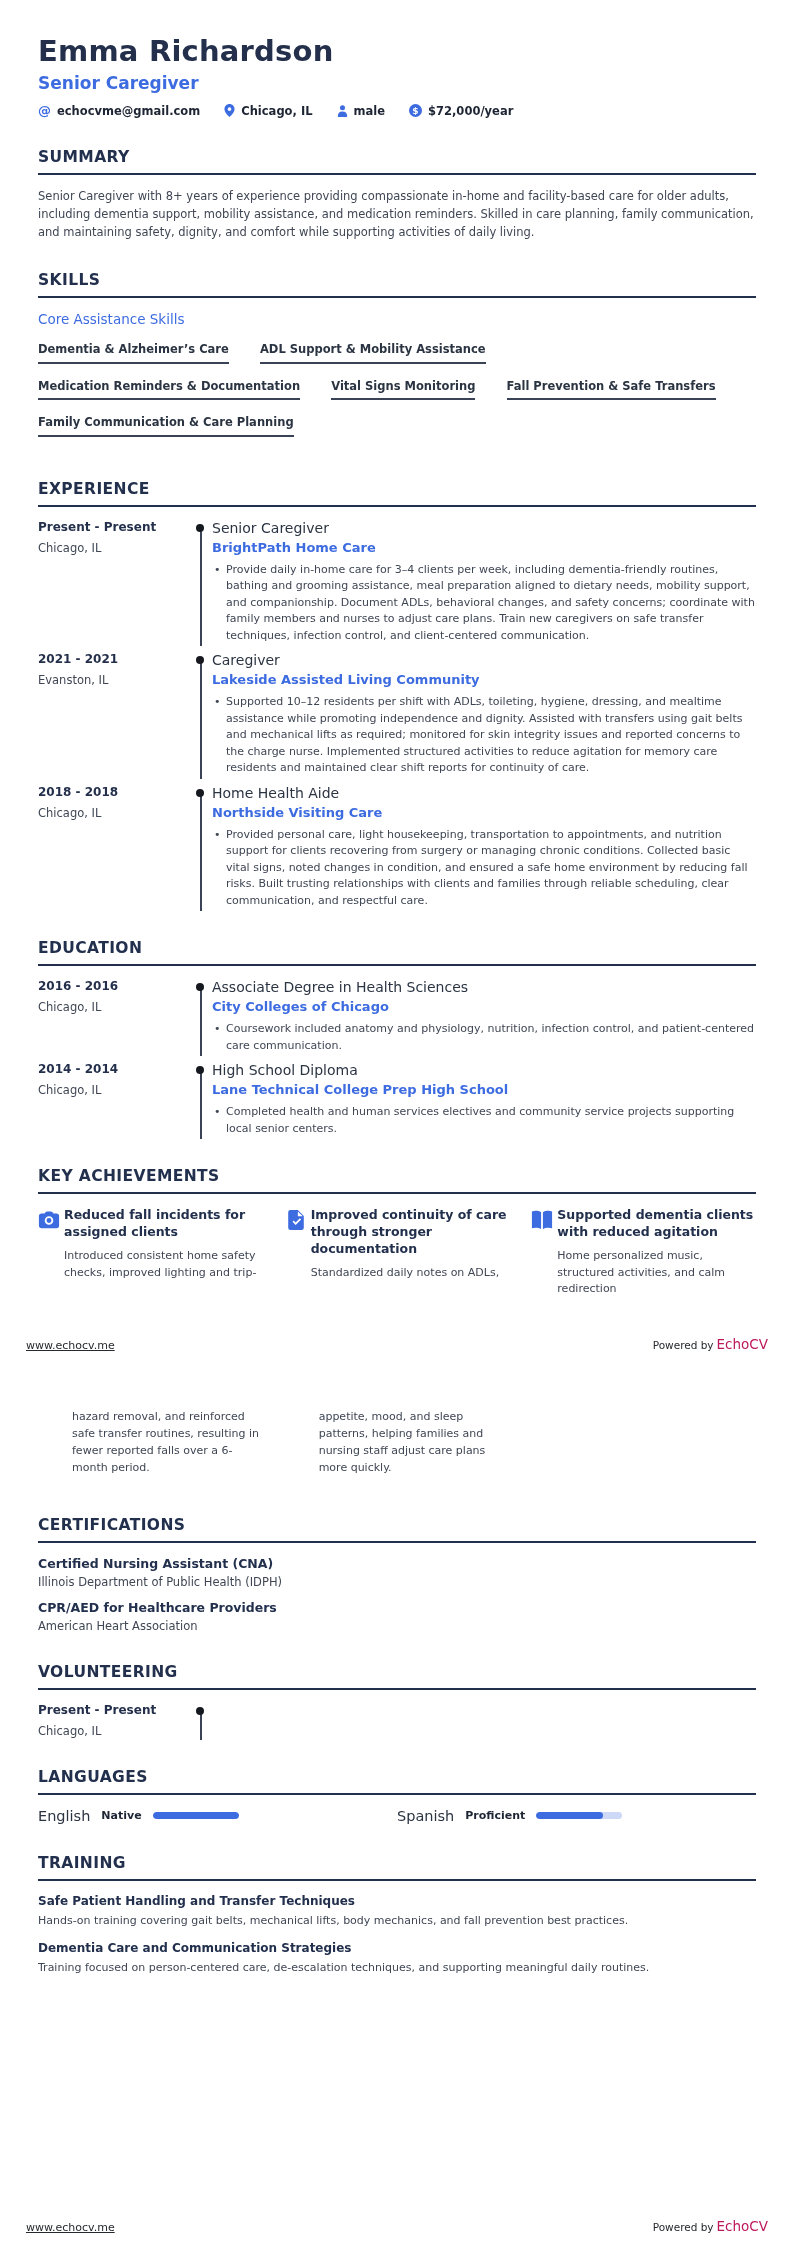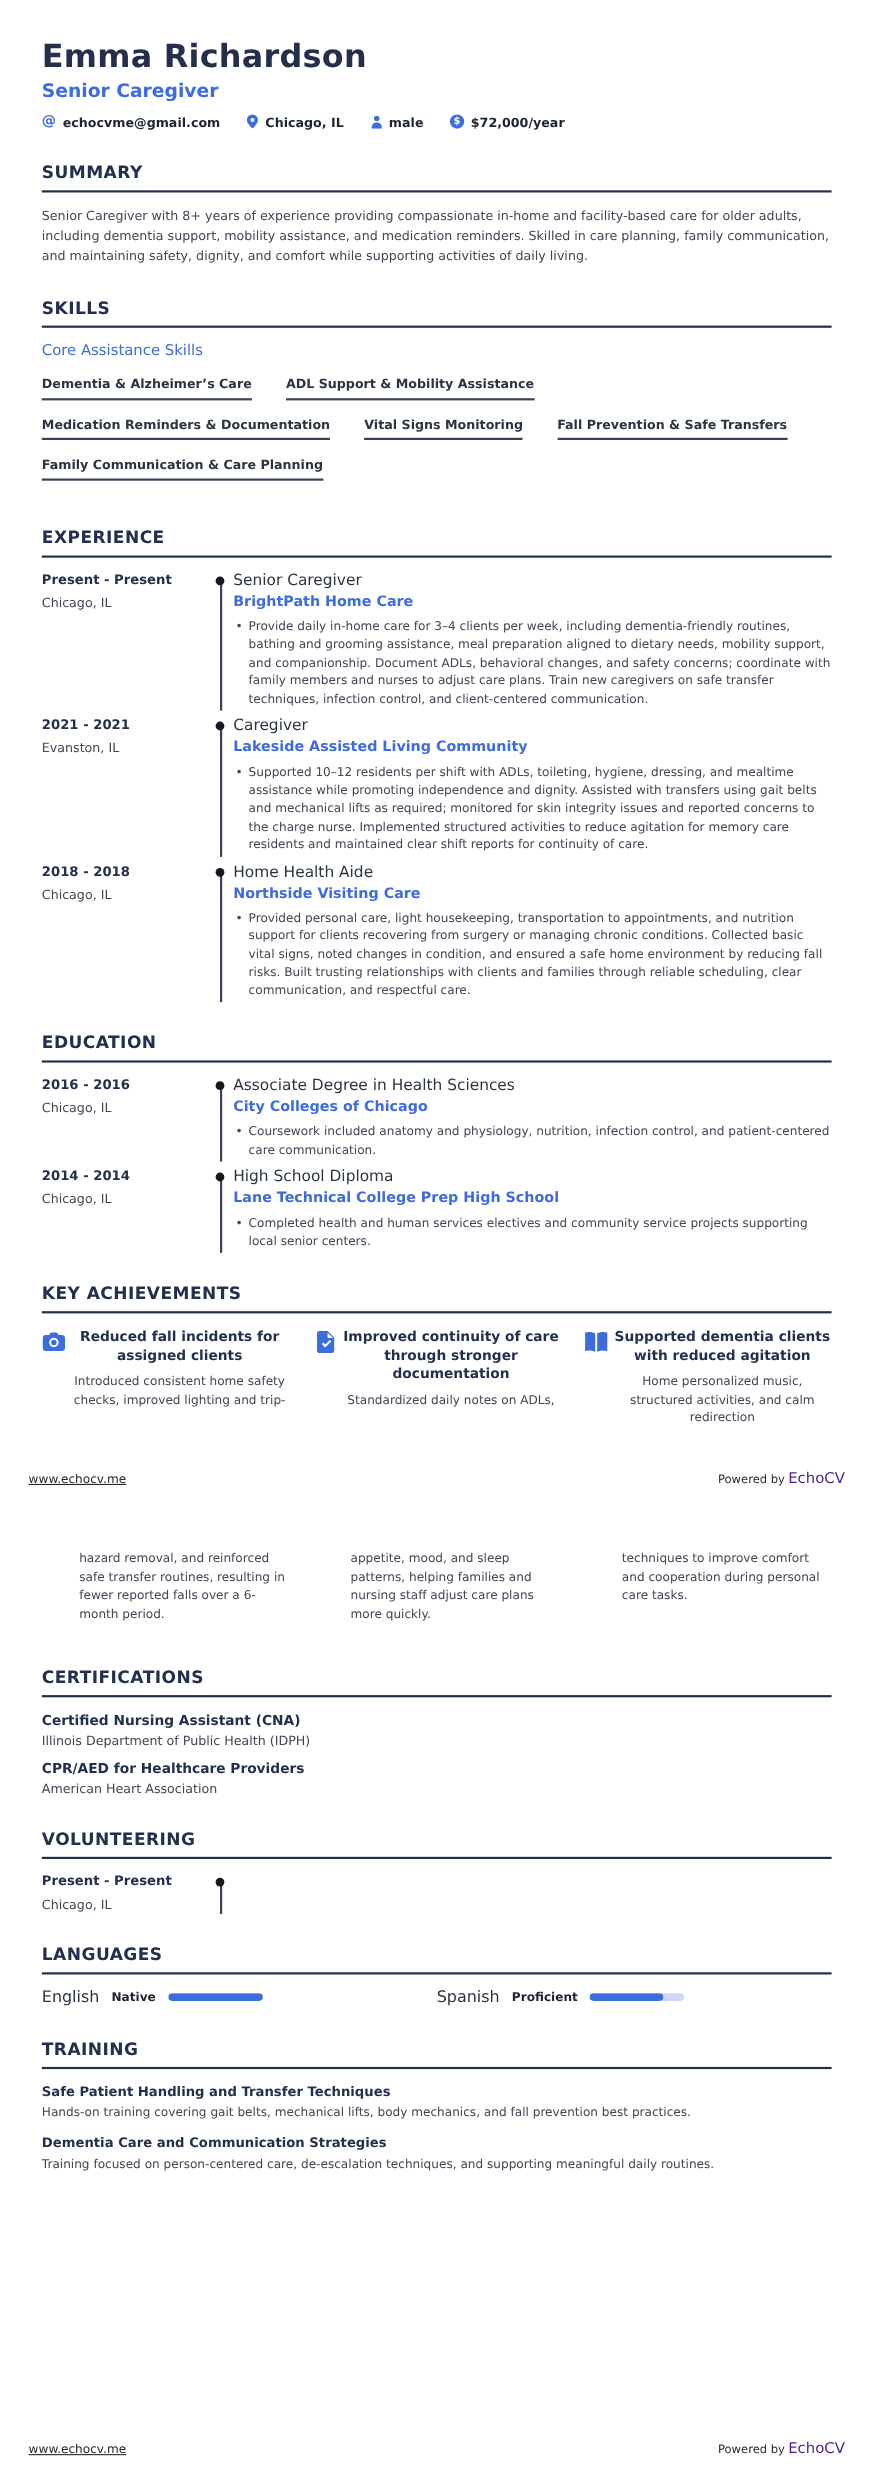--- a/index.html
+++ b/index.html
@@ -45,36 +45,36 @@
     margin-left:-4px; border-radius:50%; background:#15181f; }
   .e-role { font-size:14px; color:#2b3442; }
   .e-company { font-size:13px; font-weight:bold; color:#3d6be0; margin:4px 0 7px; }
   .e-bullets { margin:0; padding:0; list-style:none; }
   .e-bullets li { position:relative; padding-left:14px; font-size:11px; color:#3f4654;
     line-height:1.5; }
   .e-bullets li::before { content:"•"; position:absolute; left:2px; top:0; }
 
   
   .ach-grid { display:grid; grid-template-columns:repeat(3,1fr); gap:22px; }
-  .ach-item { display:flex; gap:4px; align-items:flex-start;text-align:center; }
+  .ach-item { display:flex; gap:4px; align-items:flex-start; }
   .ach-icon { flex:none; width:22px; height:22px; margin-top:2px; }
   .ach-icon svg { width:22px; height:22px; fill:#3d6be0; }
   .ach-title { font-size:12.5px; font-weight:bold; color:#22304d; line-height:1.35;
     margin-bottom:7px; }
   .ach-desc { font-size:11px; color:#3f4654; line-height:1.5; }
   .ach-cont-grid { display:grid; grid-template-columns:repeat(3,1fr); gap:22px;
     margin-top:46px; }
   .ach-cont { padding-left:34px; font-size:11px; color:#3f4654; line-height:1.55; }
 
   
   .page-footer { display:flex; justify-content:space-between; align-items:baseline;
     padding:0 26px; margin-top:38px; }
   .footer-url { font-size:11px; color:#26292e;text-decoration:underline; }
   .powered { font-size:10.5px; color:#26292e; }
-  .powered .brand { font-size:13.5px; color:#4c1d95; margin-left:3px; }
+  .powered .brand { font-size:13.5px; color:#be185d; margin-left:3px; }
   .page-footer-bottom { position:absolute; left:0; right:0; bottom:12px;
     display:flex; justify-content:space-between; align-items:baseline; padding:0 26px; }
 
   
   .cred-name { font-size:12.5px; font-weight:bold; color:#22304d; margin-bottom:4px; }
   .cred-issuer { font-size:11.5px; color:#3f4654; margin-bottom:11px; }
   .train-name { font-size:12px; font-weight:bold; color:#22304d; margin-bottom:5px; }
   .train-desc { font-size:11px; color:#3f4654; margin-bottom:12px; line-height:1.5; }
 
   
@@ -270,21 +270,20 @@
 <div class="page-footer">
   <span class="footer-url">www.echocv.me</span>
   <span class="powered"><span>Powered by</span><span class="brand">EchoCV</span></span>
 </div>
 
 <div class="content" style="padding-top:10px;">
 
   <div class="ach-cont-grid">
     <div class="ach-cont">hazard removal, and reinforced safe transfer routines, resulting in fewer reported falls over a 6-month period.</div>
     <div class="ach-cont">appetite, mood, and sleep patterns, helping families and nursing staff adjust care plans more quickly.</div>
-    <div class="ach-cont">techniques to improve comfort and cooperation during personal care tasks.</div>
   </div>
 
   <div class="section" style="margin-top:40px;">
     <div class="sec-head">CERTIFICATIONS</div>
     <div>
       <div class="cred-name">Certified Nursing Assistant (CNA)</div>
       <div class="cred-issuer">Illinois Department of Public Health (IDPH)</div>
     </div>
     <div>
       <div class="cred-name">CPR/AED for Healthcare Providers</div>

